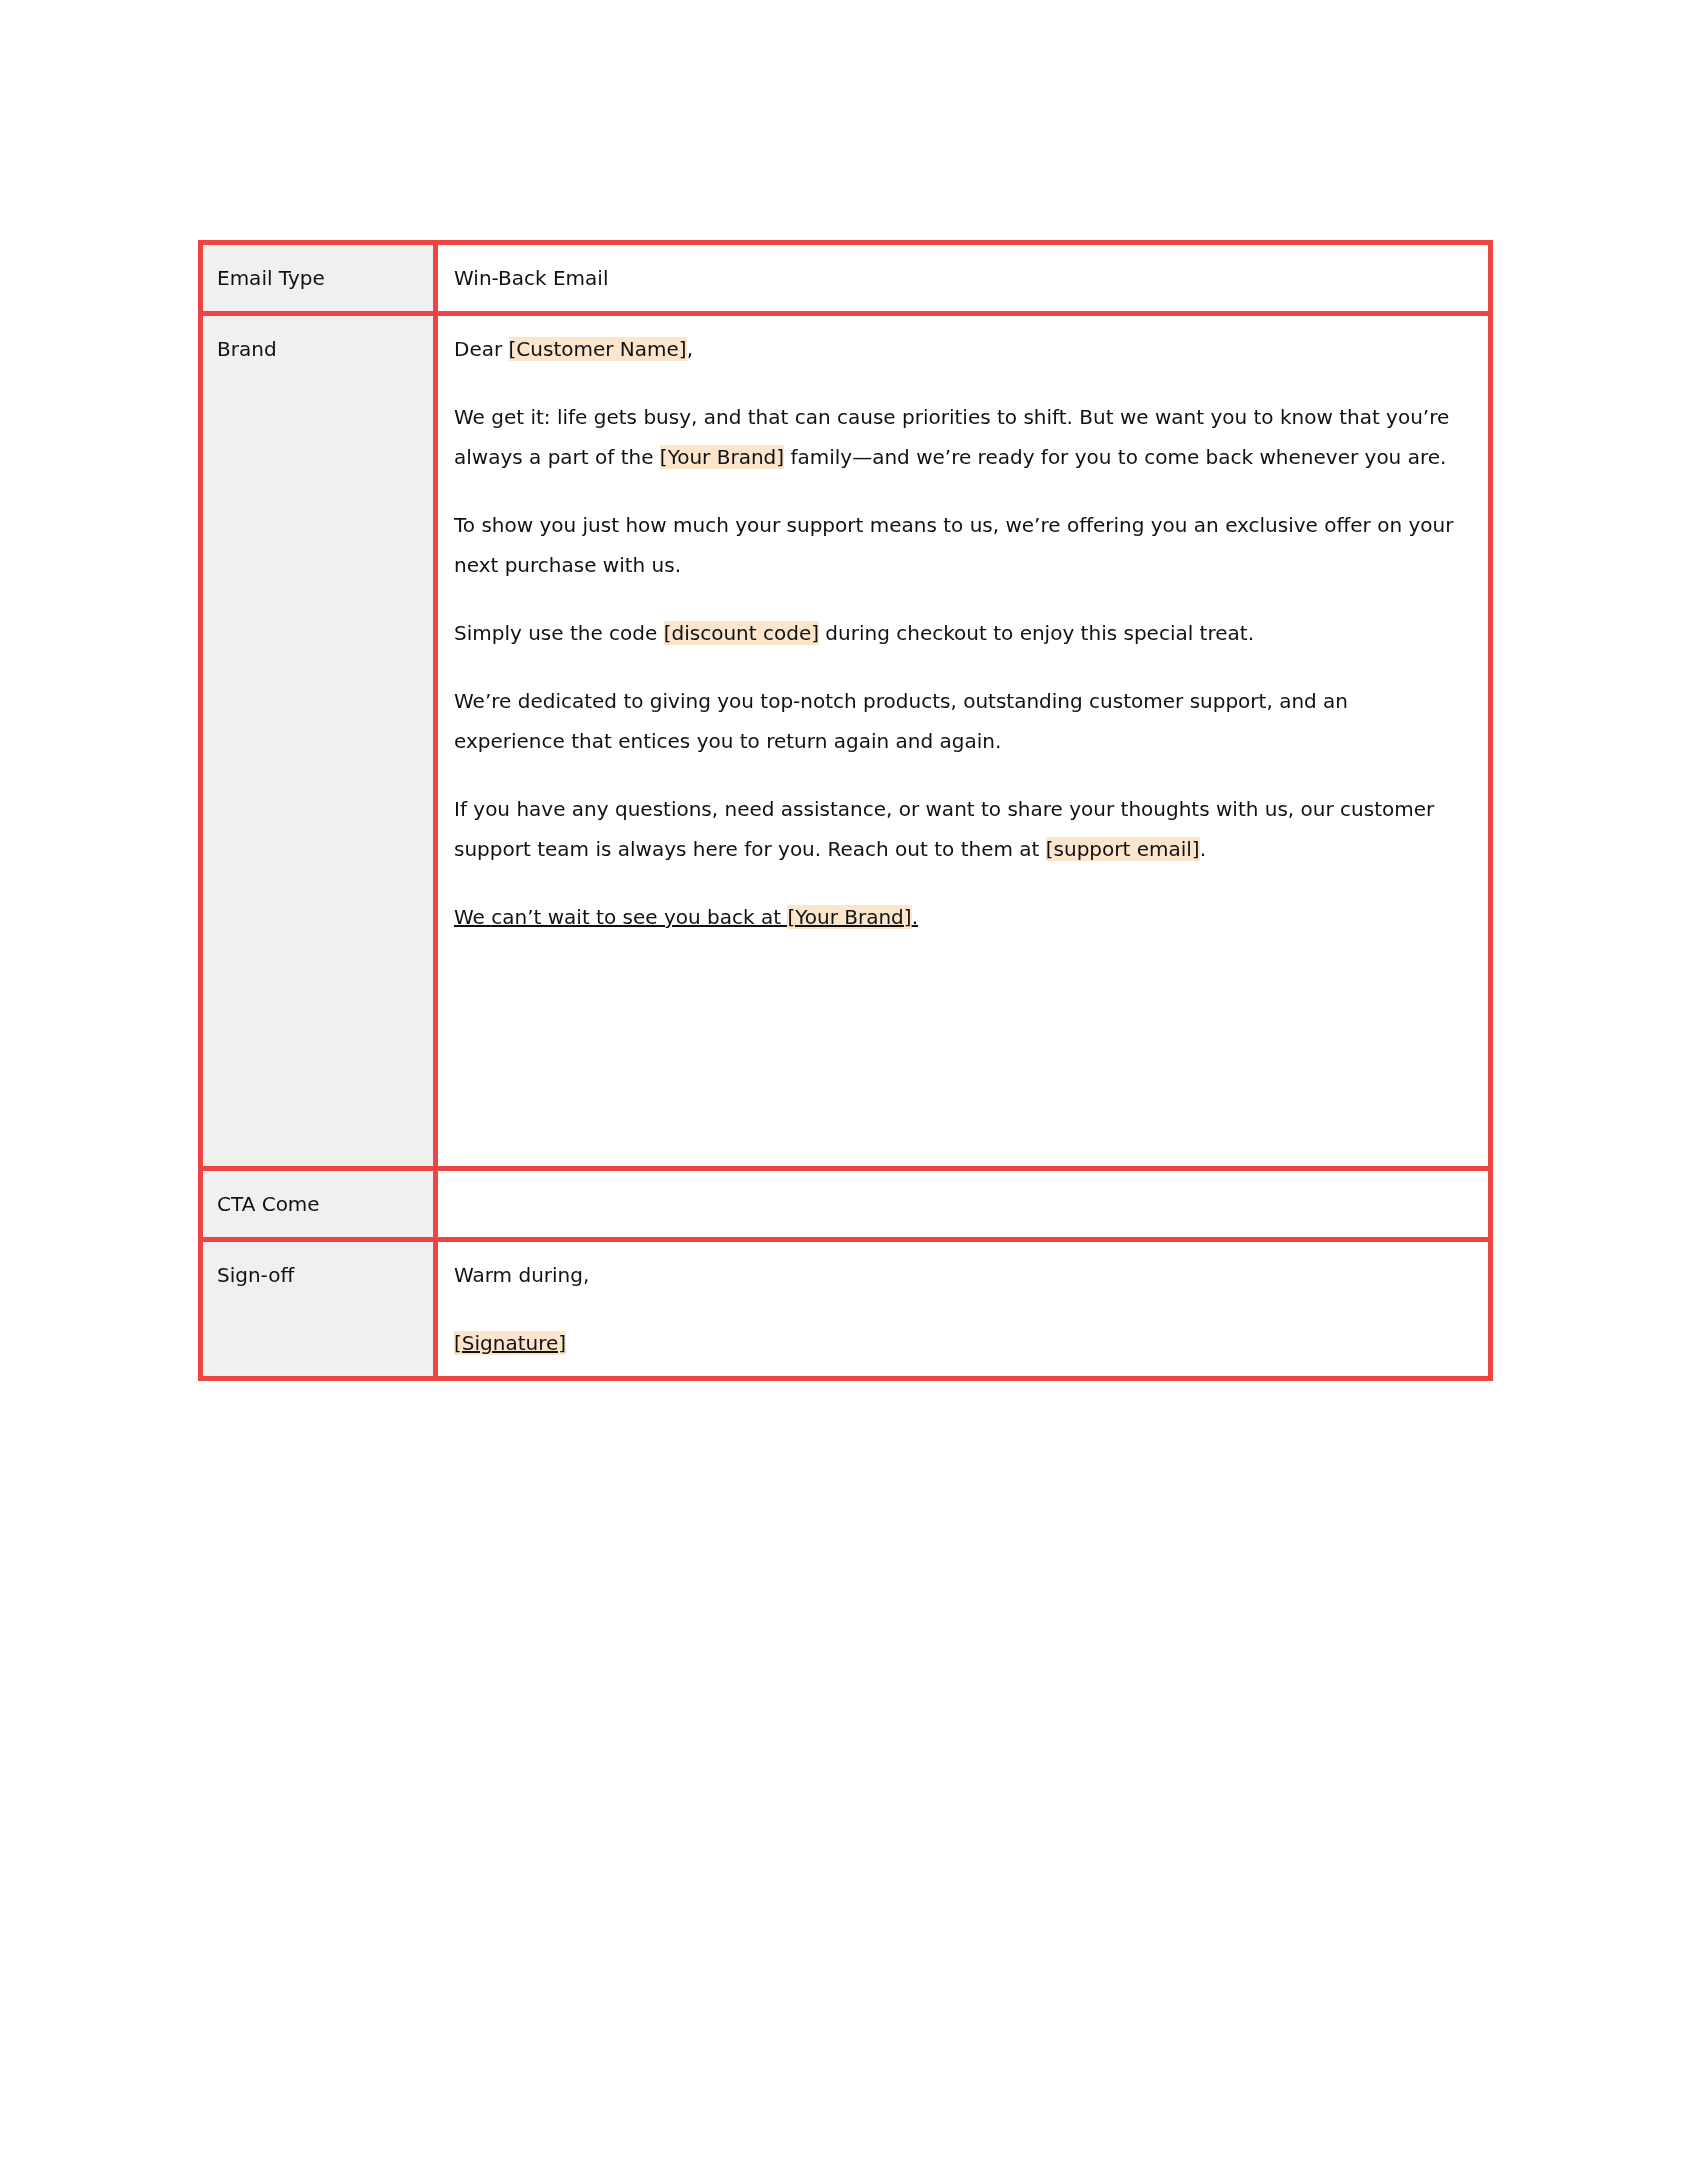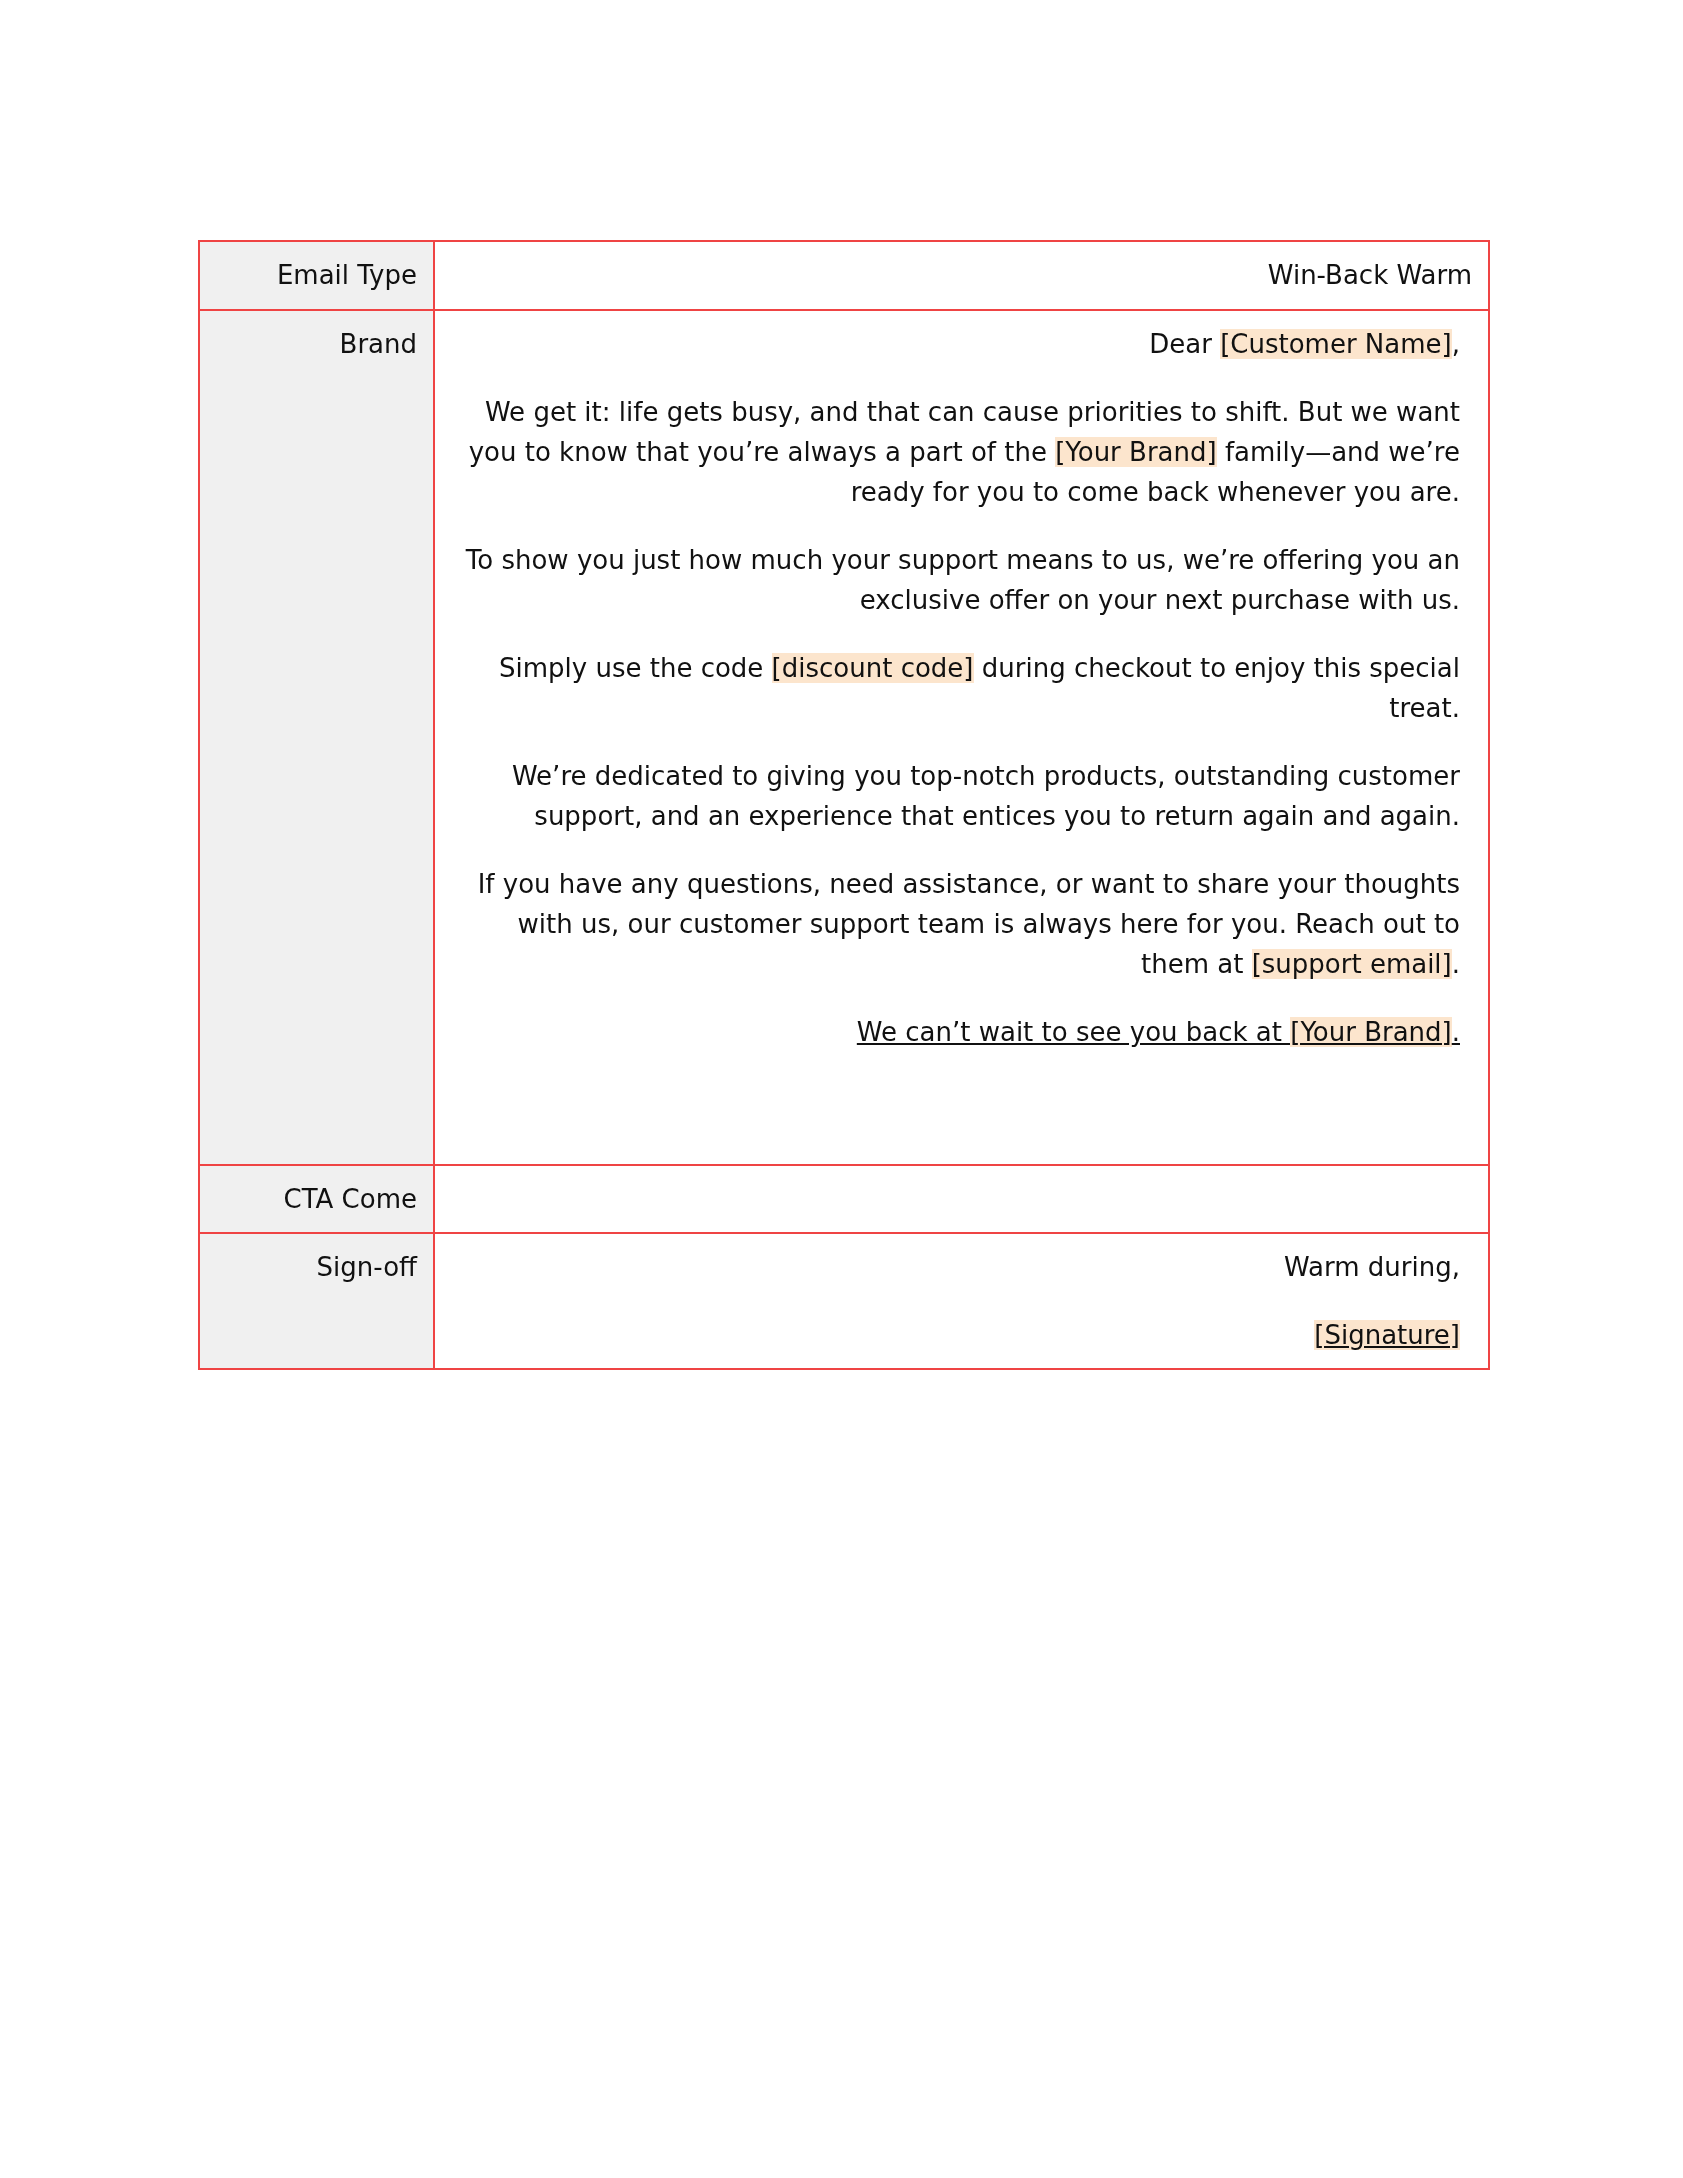--- a/index.html
+++ b/index.html
@@ -16,27 +16,26 @@
   }
   table.tpl {
     position: absolute;
     left: 198px;
     top: 240px;
     width: 1290px;
     border-collapse: collapse;
     table-layout: fixed;
   }
   td {
-    border: 2px solid #ef4444;
+    border: 5px solid #ef4444;
     vertical-align: top;
-    font-size: 26px;
+    font-size: 20px;
     line-height: 40px;
     padding: 13px 16px;
     overflow: hidden;
-    text-align: right;
   }
   td.label {
     background: #f0f0f0;
     padding-left: 14px;
   }
   td.value {
     white-space: pre-wrap;
   }
   .para { margin: 0 12px 28px 0; }
   .para:last-child { margin-bottom: 0; text-decoration: underline; }
@@ -46,21 +45,21 @@
 <body>
 
 <table class="tpl">
   <colgroup>
     <col style="width:235px">
     <col style="width:1055px">
   </colgroup>
   <tbody>
     <tr style="height:69px">
       <td class="label">Email Type</td>
-      <td class="value">Win-Back Warm</td>
+      <td class="value">Win-Back Email</td>
     </tr>
     <tr style="height:855px">
       <td class="label">Brand</td>
       <td class="value"><p class="para"><span>Dear </span><span class="hl">[Customer Name]</span><span>,</span></p><p class="para"><span>We get it: life gets busy, and that can cause priorities to shift. But we want you to know that you’re always a part of the </span><span class="hl">[Your Brand]</span><span> family—and we’re ready for you to come back whenever you are.</span></p><p class="para"><span>To show you just how much your support means to us, we’re offering you an exclusive offer on your next purchase with us.</span></p><p class="para"><span>Simply use the code </span><span class="hl">[discount code]</span><span> during checkout to enjoy this special treat.</span></p><p class="para"><span>We’re dedicated to giving you top-notch products, outstanding customer support, and an experience that entices you to return again and again.</span></p><p class="para"><span>If you have any questions, need assistance, or want to share your thoughts with us, our customer support team is always here for you. Reach out to them at </span><span class="hl">[support email]</span><span>.</span></p><p class="para"><span>We can’t wait to see you back at </span><span class="hl">[Your Brand]</span><span>.</span></p></td>
     </tr>
     <tr style="height:66px">
       <td class="label">CTA Come</td>
       <td class="value"></td>
     </tr>
     <tr style="height:136px">

